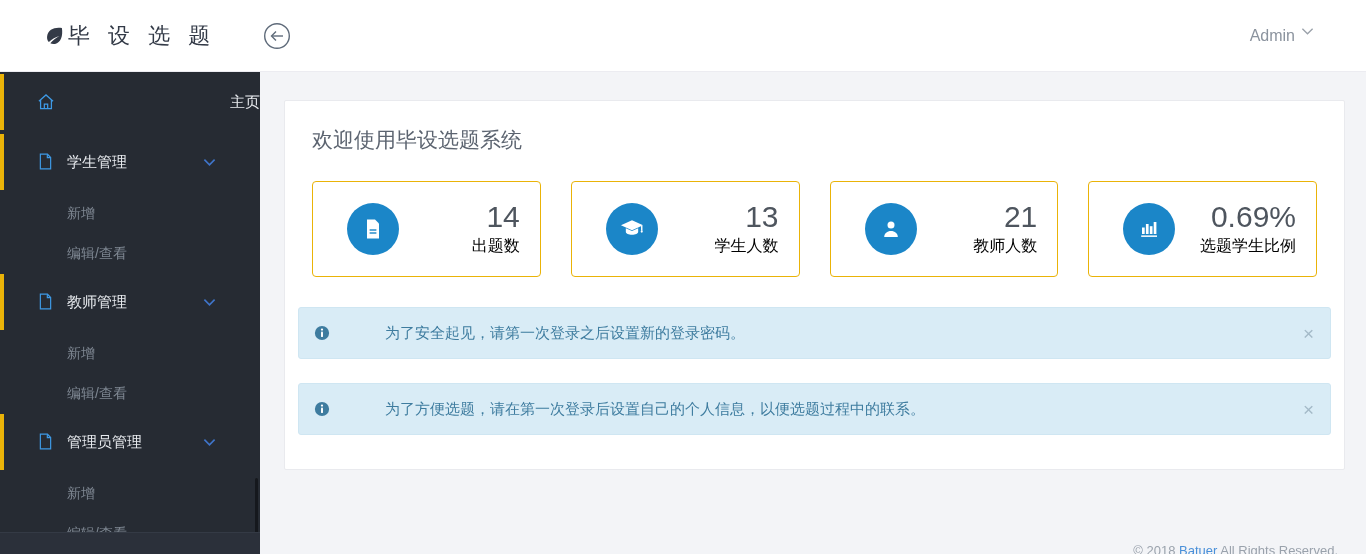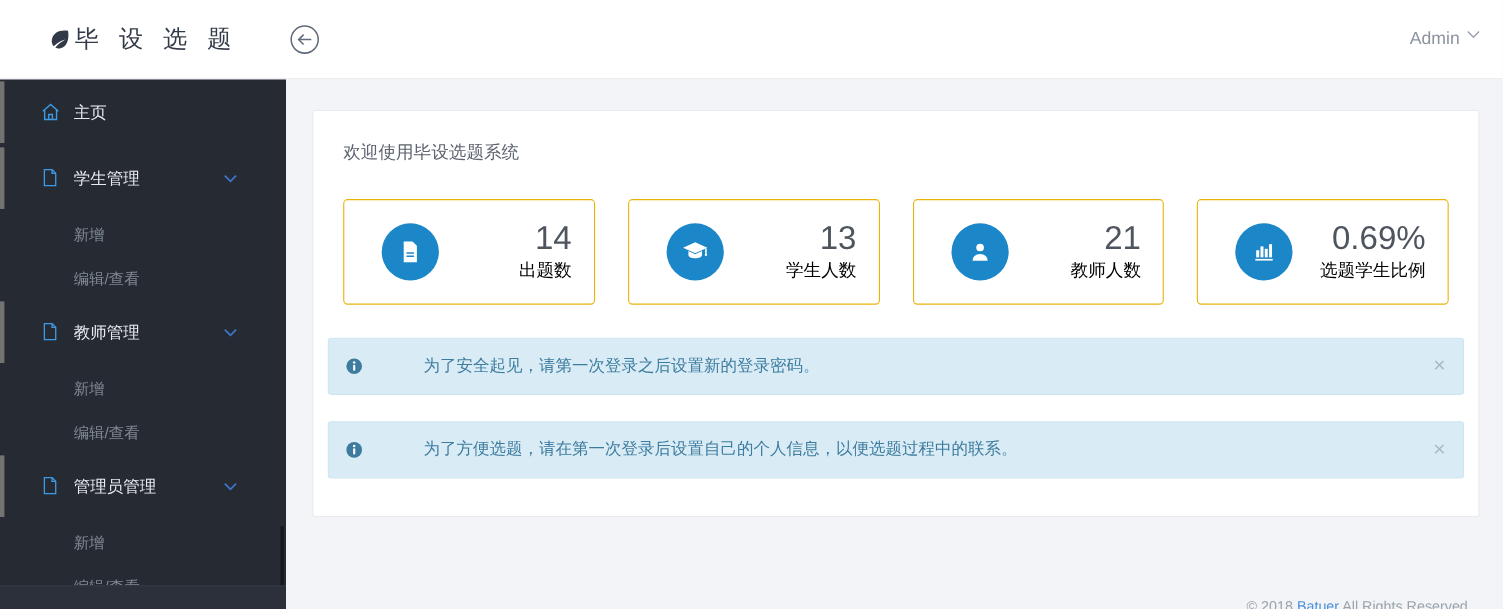--- a/index.html
+++ b/index.html
@@ -7,44 +7,44 @@
     font-family:"Liberation Sans","DejaVu Sans",sans-serif; }
 
   
   .topbar { position:absolute; top:0; left:0; width:1366px; height:72px; background:#ffffff;
     border-bottom:1px solid #ececf1; display:flex; align-items:center; z-index:20; }
   .brand { display:flex; align-items:center; padding-left:43px; }
   .brand-text { font-size:22px; color:#333a47; letter-spacing:6px; margin-left:3px; white-space:pre; }
   .collapse-btn { margin-left:47px; width:28px; height:28px; border:none; background:transparent;
     cursor:pointer; display:flex; align-items:center; justify-content:center; }
   .topbar-spacer { flex:1; }
-  .user-menu { display:flex; align-items:flex-start; padding-right:20px; cursor:pointer; }
+  .user-menu { display:flex; align-items:flex-start; padding-right:52px; cursor:pointer; }
   .user-label { font-size:16px; color:#8b939e; margin-right:6px; }
 
   
   .sidebar { position:absolute; top:72px; left:0; width:260px; height:482px; background:#262b33; z-index:10; overflow:hidden; }
   .nav { padding-top:2px; list-style:none; }
   .nav-item { height:56px; margin-bottom:4px; display:flex; align-items:center;
-    border-left:4px solid #737373; padding-left:32px; cursor:pointer; }
+    border-left:4px solid #eab308; padding-left:32px; cursor:pointer;justify-content:space-between; }
   .nav-item .nav-label { color:#e7eaee; font-size:15px; margin-left:11px; }
   .nav-ic { width:20px; height:20px; display:inline-flex; }
   .nav-chevron { margin-left:auto; margin-right:44px; display:inline-flex; }
   .subnav { list-style:none; }
   .subnav li { height:40px; display:flex; align-items:center; padding-left:67px;
     color:#7f8893; font-size:14px; cursor:pointer; }
   .sidebar-foot { position:absolute; left:0; bottom:0; width:100%; height:22px; background:#2b303a;
     border-top:1px solid #343a45; }
   .sidebar-scrollthumb { position:absolute; right:2px; top:406px; width:3px; height:56px;
     background:#15181d; border-radius:2px; }
 
   
   .content { position:absolute; top:72px; left:260px; width:1106px; height:482px; background:#f3f4f7; }
   .panel { margin:28px 21px 0 24px; background:#ffffff; border:1px solid #e9eaee; border-radius:2px;
     padding:20px 13px 34px 13px; }
-  .welcome-title { font-weight:normal; font-size:16px; color:#5c6470; margin:4px 14px 0 14px; line-height:30px; }
+  .welcome-title { font-weight:normal; font-size:21px; color:#5c6470; margin:4px 14px 0 14px; line-height:30px; }
 
   .stats-row { display:grid; grid-template-columns:repeat(4,1fr); gap:30px; margin:26px 14px 0 14px; }
   .stat-card { height:96px; border:1px solid #eab308; border-radius:4px; background:#fff;
     display:flex; align-items:center; padding:0 20px 0 34px; }
   .stat-icon { width:52px; height:52px; border-radius:50%; background:#1b86c8; flex:0 0 52px;
     display:flex; align-items:center; justify-content:center; }
   .stat-right { margin-left:auto; text-align:right; }
   .stat-value { font-size:30px; color:#4e555e; line-height:32px; }
   .stat-label { font-size:16px; color:#000000; margin-top:3px; }
 

